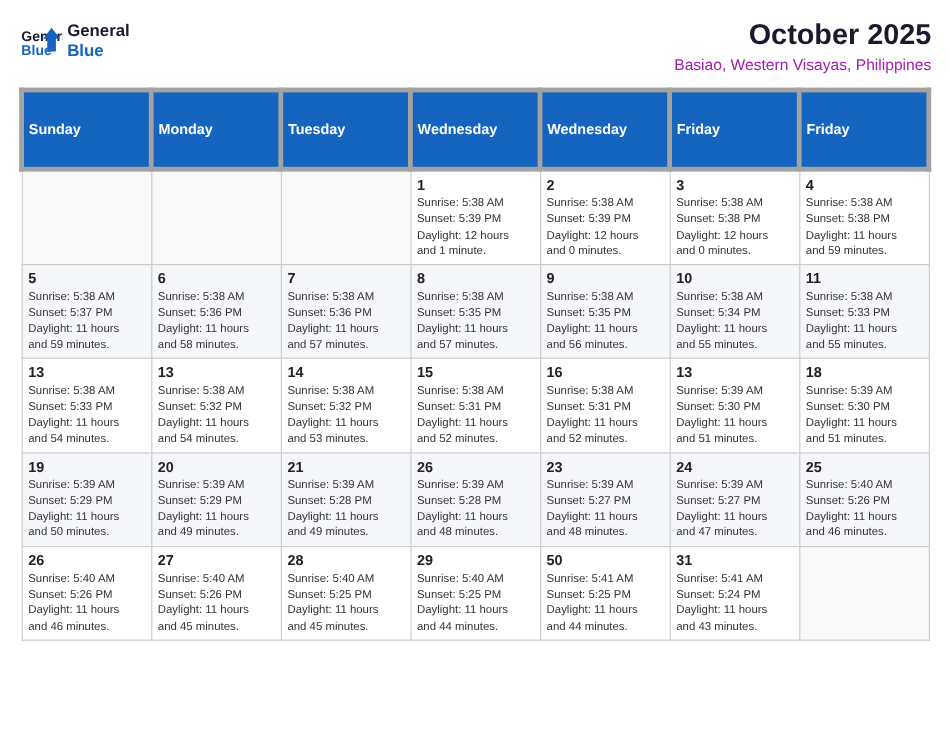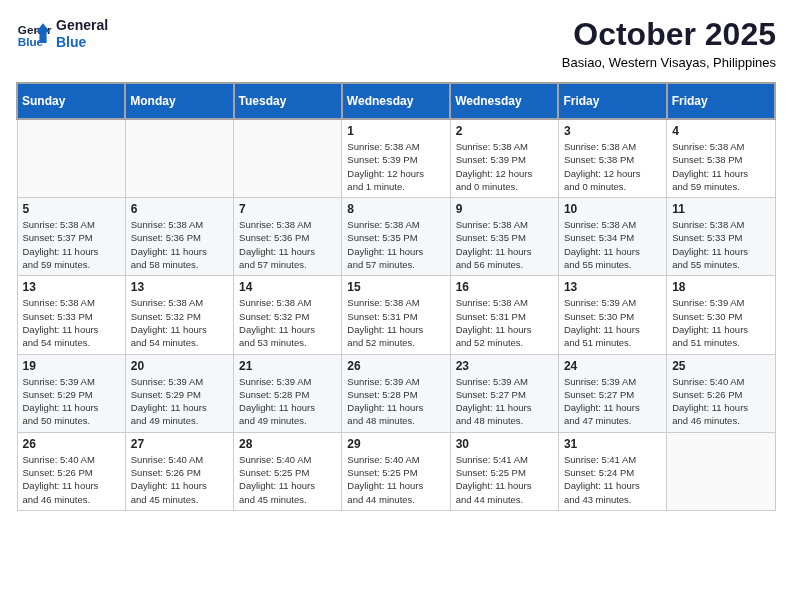--- a/index.html
+++ b/index.html
@@ -29,42 +29,42 @@
     }
     .logo-text .blue { color: #1565c0; }
     .logo-icon {
       width: 36px;
       height: 36px;
     }
     .title-block {
       text-align: right;
     }
     .month-title {
-      font-size: 32px;
+      font-size: 24px;
       font-weight: bold;
       color: #1a1a2e;
     }
     .subtitle {
       font-size: 13px;
-      color: #000000;
+      color: #a21caf;
       margin-top: 2px;
     }
     .calendar {
       width: 100%;
       border-collapse: collapse;
       border: 1px solid #ccc;
     }
     .calendar th {
       background-color: #1565c0;
       color: #fff;
       font-size: 12px;
       font-weight: bold;
-      padding: 10px 4px;
+      padding: 24px 4px;
       text-align: left;
-      border: 2px solid #a3a3a3;
+      border: 4px solid #a3a3a3;
     }
     .calendar td {
       border: 1px solid #ccc;
       vertical-align: top;
       padding: 4px 5px;
       width: 108px;
       min-height: 80px;
       background: #fff;
       font-size: 10px;
       color: #222;
@@ -335,21 +335,21 @@
 and 45 minutes.</div>
         </td>
         <td>
           <span class="day-num">29</span>
           <div class="day-detail" style="white-space: pre-line;">Sunrise: 5:40 AM
 Sunset: 5:25 PM
 Daylight: 11 hours
 and 44 minutes.</div>
         </td>
         <td>
-          <span class="day-num">30</span>
+          <span class="day-num">50</span>
           <div class="day-detail" style="white-space: pre-line;">Sunrise: 5:41 AM
 Sunset: 5:25 PM
 Daylight: 11 hours
 and 44 minutes.</div>
         </td>
         <td>
           <span class="day-num">31</span>
           <div class="day-detail" style="white-space: pre-line;">Sunrise: 5:41 AM
 Sunset: 5:24 PM
 Daylight: 11 hours

